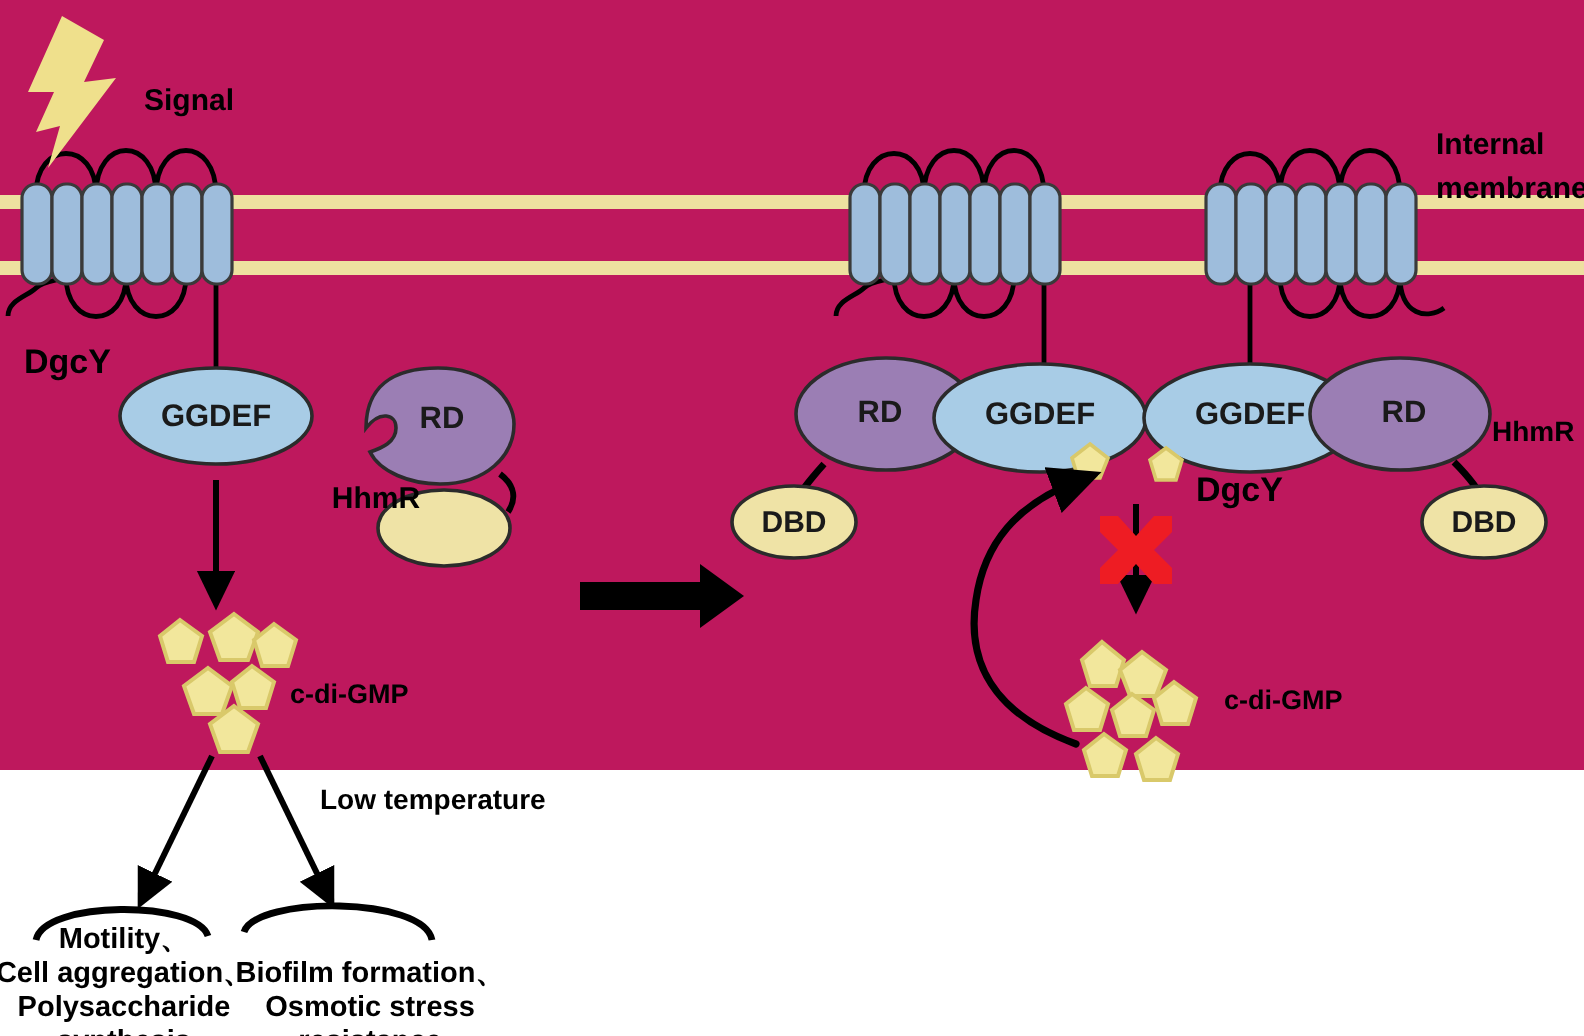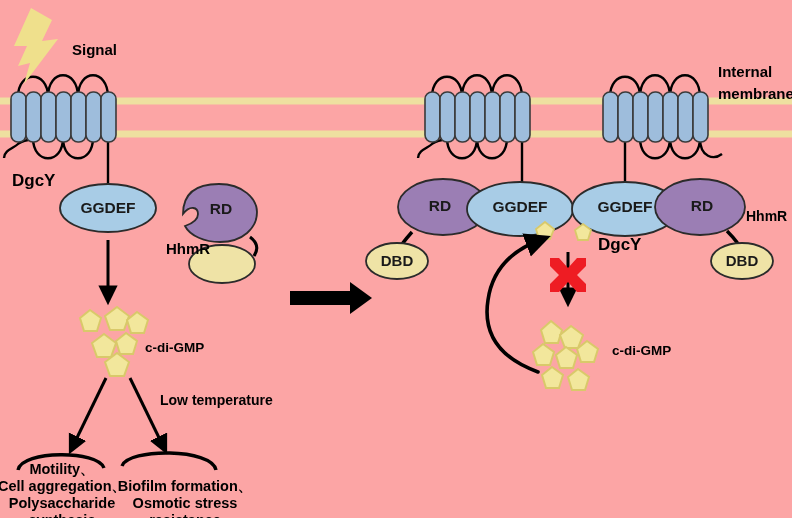--- a/index.html
+++ b/index.html
@@ -2,21 +2,21 @@
 <html><head>
 <meta charset="utf-8">
 <title>DgcY / HhmR c-di-GMP signalling diagram</title>
 <style>
   html,body{margin:0;padding:0;background:#ffffff;}
   body{
     width:792px;height:518px;
     font-family:"Liberation Sans", sans-serif;
     overflow:hidden;
   }
-  #stage{position:relative;width:792px;height:518px;background:#fca5a5;}
+  #stage{position:relative;width:792px;height:385px;background:#be185d;}
   svg#fig{position:absolute;left:0;top:0;width:792px;height:518px;display:block;}
 
   text{font-family:"Liberation Sans", sans-serif;dominant-baseline:middle;}
   .lbl-bold{font-weight:bold;fill:#000;}
   .lbl-dom{font-weight:bold;fill:#1a1a1a;}
 </style>
 </head>
 <body>
 
 <div id="stage">

